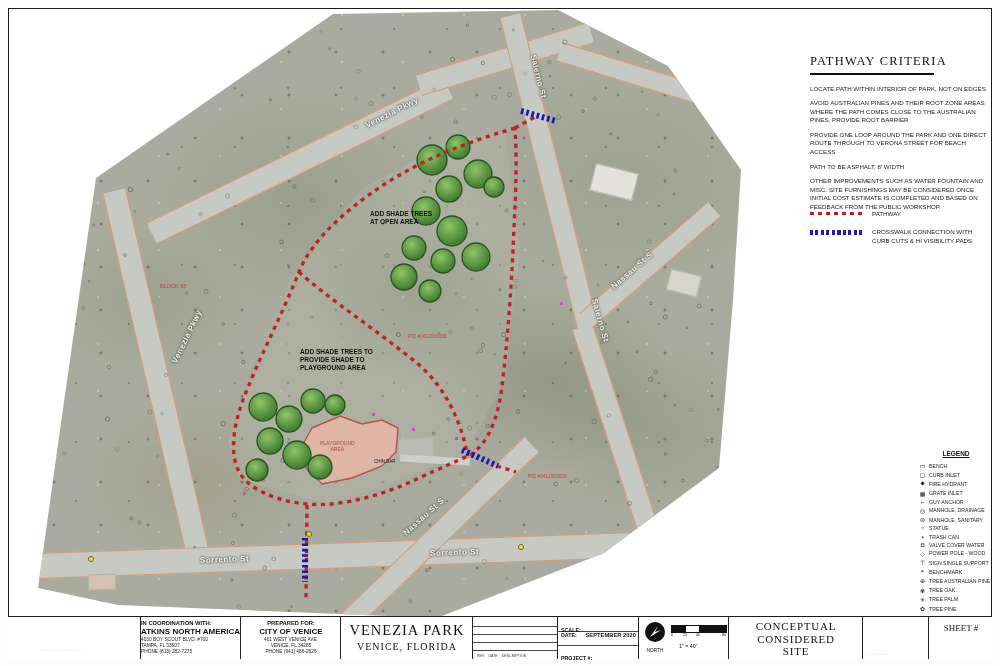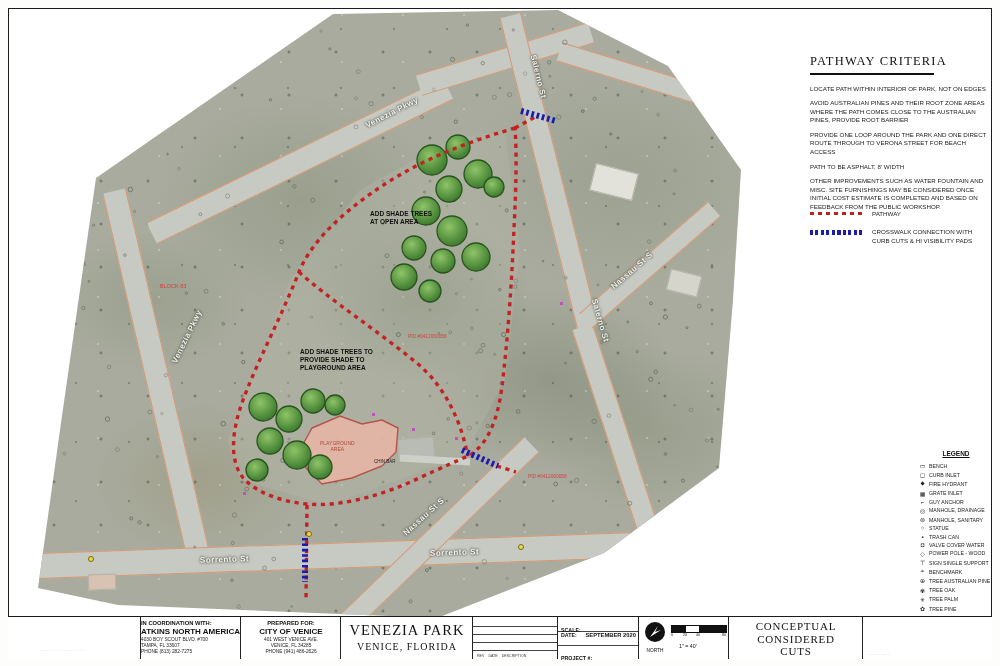--- a/index.html
+++ b/index.html
@@ -573,21 +573,24 @@
         <span class="tick tick1">20</span>
         <span class="tick tick2">40</span>
         <span class="tick tick3">80</span>
       </div>
       <div id="ratio">1" = 40'</div>
     </div>
 
     <div class="tb-cell" id="plan-cell">
       <div class="plan-line">CONCEPTUAL</div>
       <div class="plan-line">CONSIDERED</div>
-      <div class="plan-line">CUTS</div>
+      <div class="plan-line">SITE</div>
     </div>
 
     <div class="tb-cell" id="micro-cell">
       <div class="micro-fine">· · · · · · · · · · · · ·</div>
     </div>
 
+    <div class="tb-cell" id="sheet-cell">
+      <div class="sheet-label">SHEET #</div>
+    </div>
   </div>
 </div>
 
 </body></html>

